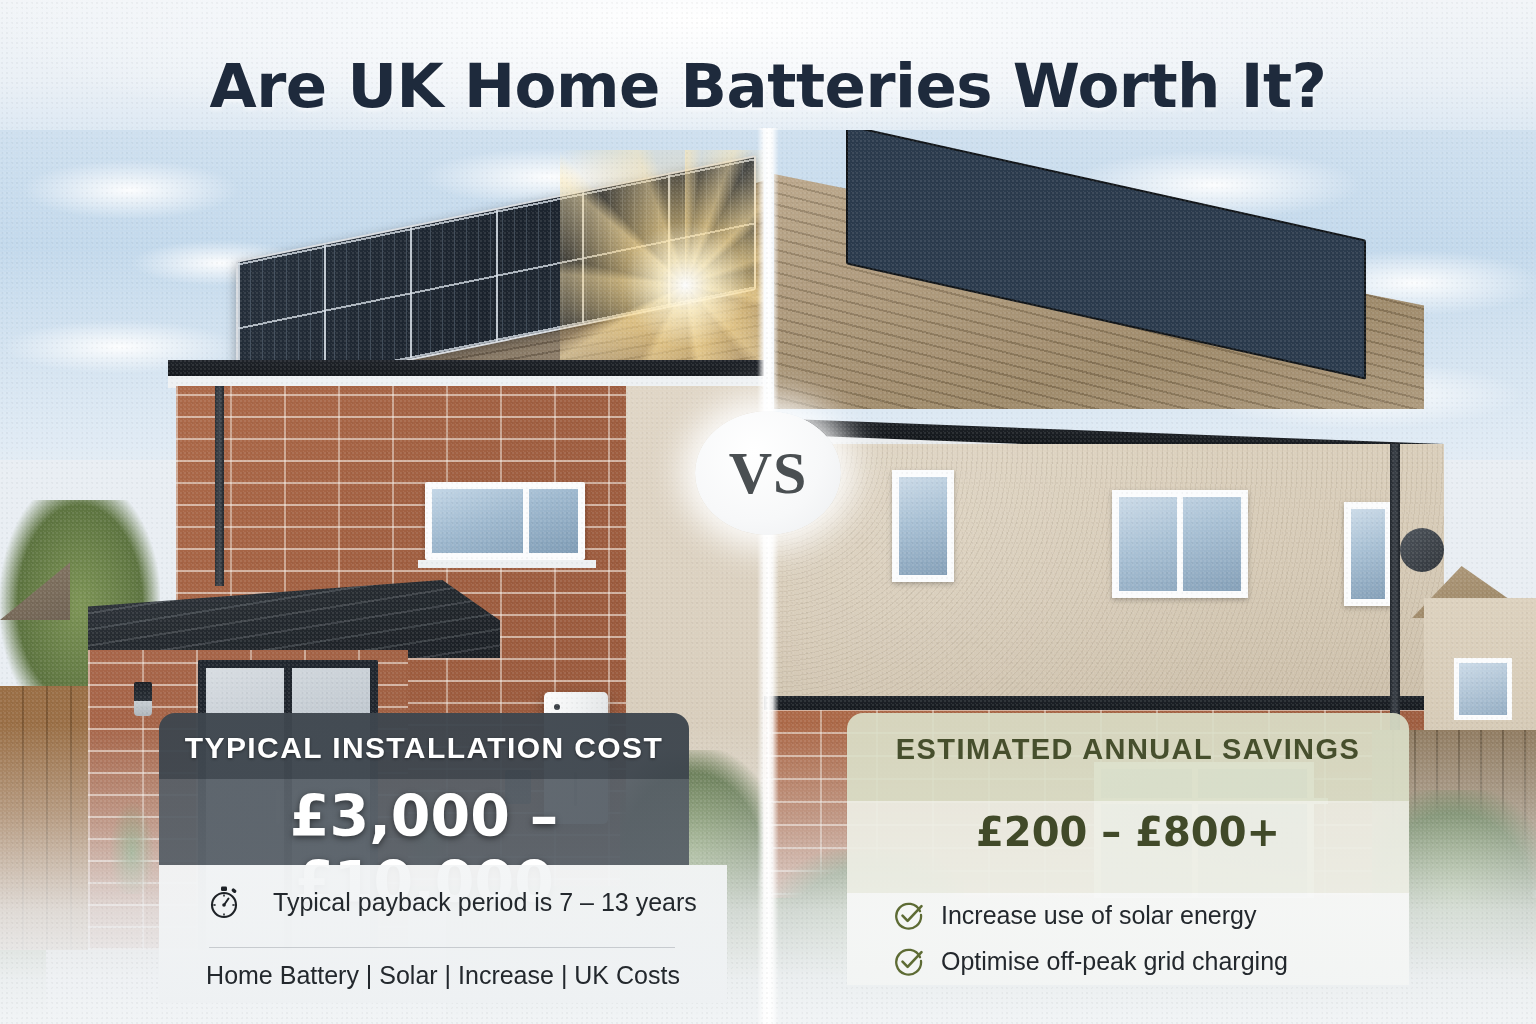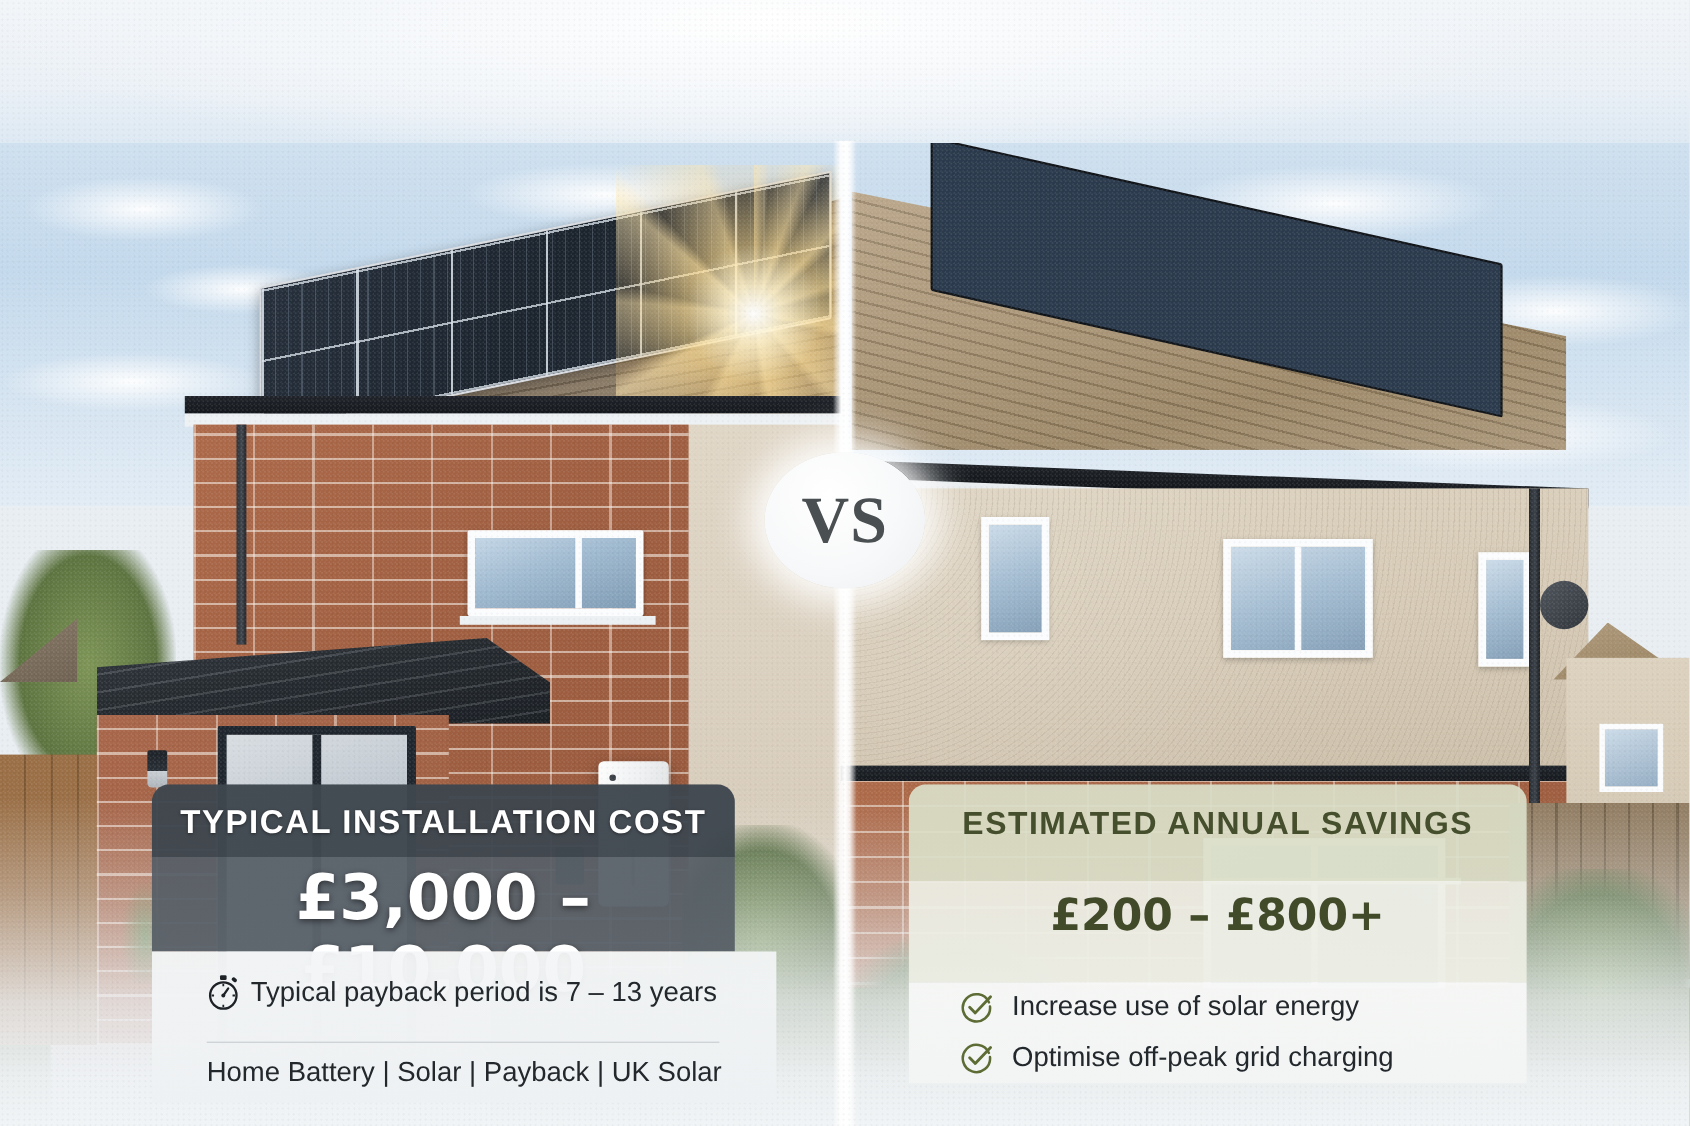--- a/index.html
+++ b/index.html
@@ -329,21 +329,21 @@
     position:absolute; left:695px; top:411px; width:146px; height:124px;
     border-radius:50%;
     background:radial-gradient(circle at 40% 32%, #ffffff 0%, #f7f8f9 58%, #eceef0 100%);
     box-shadow:0 0 34px 14px rgba(255,255,255,.92);
     display:flex; align-items:center; justify-content:center;
     font-size:60px; font-weight:700; color:#4a4f52; letter-spacing:1px;
     font-family:Liberation Serif, serif;
   }
 
   
-  .card { position:absolute; overflow:hidden; }
+  .card { position:absolute; overflow:hidden;margin-left:21px; }
 
   
   .card-left { left:138px; top:713px; width:568px; height:290px; }
   .cl-dark {
     position:absolute; left:0; top:0; width:530px; height:152px;
     border-radius:16px 16px 0 0;
     background:linear-gradient(180deg, rgba(62,70,78,.96) 0 66px, rgba(86,94,102,.93) 66px 100%);
   }
   .cl-head {
     position:absolute; left:0; top:18px; width:530px; text-align:center;
@@ -354,21 +354,21 @@
     position:absolute; left:0; top:70px; width:530px; text-align:center;
     font-size:57px; font-weight:700; color:#ffffff; letter-spacing:0px;
     text-shadow:0 2px 6px rgba(0,0,0,.5);
     font-family:"DejaVu Sans","Liberation Sans",sans-serif;
   }
   .cl-body {
     position:absolute; left:0; top:152px; width:568px; height:138px;
     background:linear-gradient(180deg, rgba(243,245,246,.94), rgba(238,241,243,.93));
   }
   .cl-row {
-    position:absolute; left:48px; top:20px; display:flex; align-items:center; gap:8px;
+    position:absolute; left:48px; top:20px; display:flex; align-items:center; gap:32px;
   }
   .cl-rowtext { font-size:25px; color:#23282d; }
   .cl-rule {
     position:absolute; left:50px; top:82px; width:466px; height:1px; background:#c7cbcf;
   }
   .cl-tags {
     position:absolute; left:0; top:96px; width:568px; text-align:center;
     font-size:25px; color:#23282d;
   }
 
@@ -476,20 +476,21 @@
     <div class="R-grass"></div>
     <div class="R-fence"></div>
     <div class="R-bushbig"></div>
     <div class="R-bushsmall"></div>
   </div>
 
   <div class="bottomfade"></div>
   <div class="divider"></div>
   <div class="grain"></div>
 
+  <div class="title">Are UK Home Batteries Worth It?</div>
 
   <div class="vs">
     <span>VS</span>
   </div>
 
   <div class="card card-left">
     <div class="cl-dark"></div>
     <div class="cl-head">TYPICAL INSTALLATION COST</div>
     <div class="cl-value">£3,000 – £10,000</div>
 
@@ -504,21 +505,21 @@
             <line x1="27.6" y1="20" x2="25.4" y2="20" stroke="#1e2227" stroke-width="1.6"></line>
             <line x1="17" y1="30.6" x2="17" y2="28.4" stroke="#1e2227" stroke-width="1.6"></line>
             <line x1="6.4" y1="20" x2="8.6" y2="20" stroke="#1e2227" stroke-width="1.6"></line>
             <line x1="17" y1="20" x2="21.5" y2="13.5" stroke="#1e2227" stroke-width="2" stroke-linecap="round"></line>
             <circle cx="17" cy="20" r="1.8" fill="#1e2227"></circle>
           </svg>
         </span>
         <span class="cl-rowtext">Typical payback period is 7 – 13 years</span>
       </div>
       <div class="cl-rule"></div>
-      <div class="cl-tags">Home Battery | Solar | Payback | UK Solar</div>
+      <div class="cl-tags">Home Battery | Solar | Increase | UK Costs</div>
     </div>
   </div>
 
   <div class="card card-right">
     <div class="cr-head-bg"></div>
     <div class="cr-head">ESTIMATED ANNUAL SAVINGS</div>
     <div class="cr-val-bg"></div>
     <div class="cr-value">£200 – £800+</div>
 
     <div class="cr-body">

